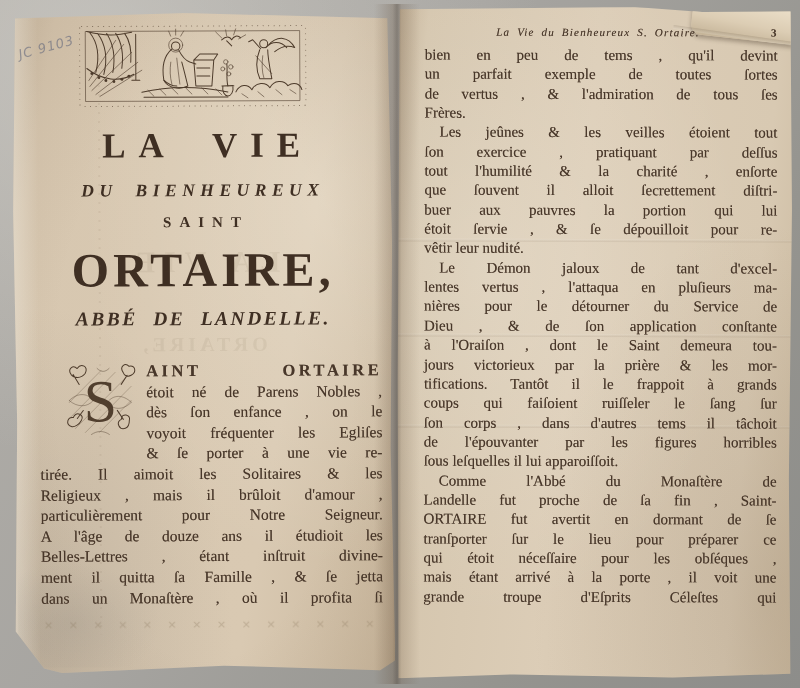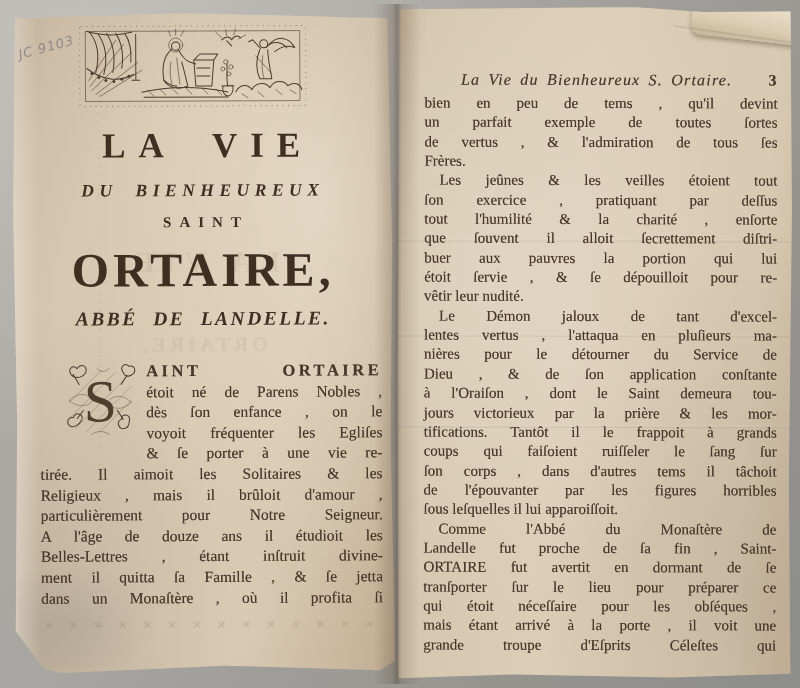--- a/index.html
+++ b/index.html
@@ -51,22 +51,22 @@
   .caps-line{font-size:16.5px;letter-spacing:3.5px;word-spacing:9px;font-weight:600;}
   .no-just{text-align-last:left;}
   .indent{text-indent:15px;}
   .ghost-orn{margin-top:7px;text-align:center;font-family:"DejaVu Sans",sans-serif;
     font-size:11px;letter-spacing:6px;color:#7f6c51;opacity:0.3;filter:blur(0.4px);}
   .ghost-title{position:absolute;width:100%;text-align:center;transform:scaleX(-1);
     font-weight:bold;color:rgba(90,70,48,0.07);pointer-events:none;}
   .g1{top:232px;font-size:30px;letter-spacing:9px;}
   .g2{top:320px;font-size:20px;letter-spacing:4px;}
   .rp-inner{padding:15px 15px 0 27px;position:relative;}
-  .rhead{display:flex;align-items:baseline;font-style:italic;font-size:16px;line-height:20px;
-    color:#48372a;letter-spacing:1.2px;word-spacing:3px;padding-left:6px;text-shadow:0 0 0.5px rgba(72,55,40,0.55);margin-top:48px;}
+  .rhead{display:flex;align-items:baseline;font-style:italic;font-size:11px;line-height:20px;
+    color:#48372a;letter-spacing:1.2px;word-spacing:3px;padding-left:6px;text-shadow:0 0 0.5px rgba(72,55,40,0.55);}
   .rh-text{flex:1;text-align:center;}
   .rh-num{font-style:normal;font-weight:600;padding-left:6px;}
   .lines-r{margin-top:4px;font-size:15px;line-height:19.35px;}
   .crease{position:absolute;left:0;width:100%;height:3px;opacity:0.4;pointer-events:none;
     background:linear-gradient(180deg,rgba(255,255,250,0.35),rgba(92,71,50,0.28));}
   .dogear{position:absolute;top:-4px;right:-3px;width:104px;height:36px;transform:rotate(6deg);
     background:linear-gradient(185deg,#ece0ca 0%,#dccdb4 55%,#c3b296 100%);
     border-radius:4px 6px 2px 10px;box-shadow:0 3px 4px rgba(58,44,30,0.35);}
   .dogear-crease{position:absolute;top:26px;right:0;width:120px;height:4px;transform:rotate(8deg);
     opacity:0.5;background:linear-gradient(180deg,rgba(70,54,38,0.3),rgba(255,255,250,0.3));}

